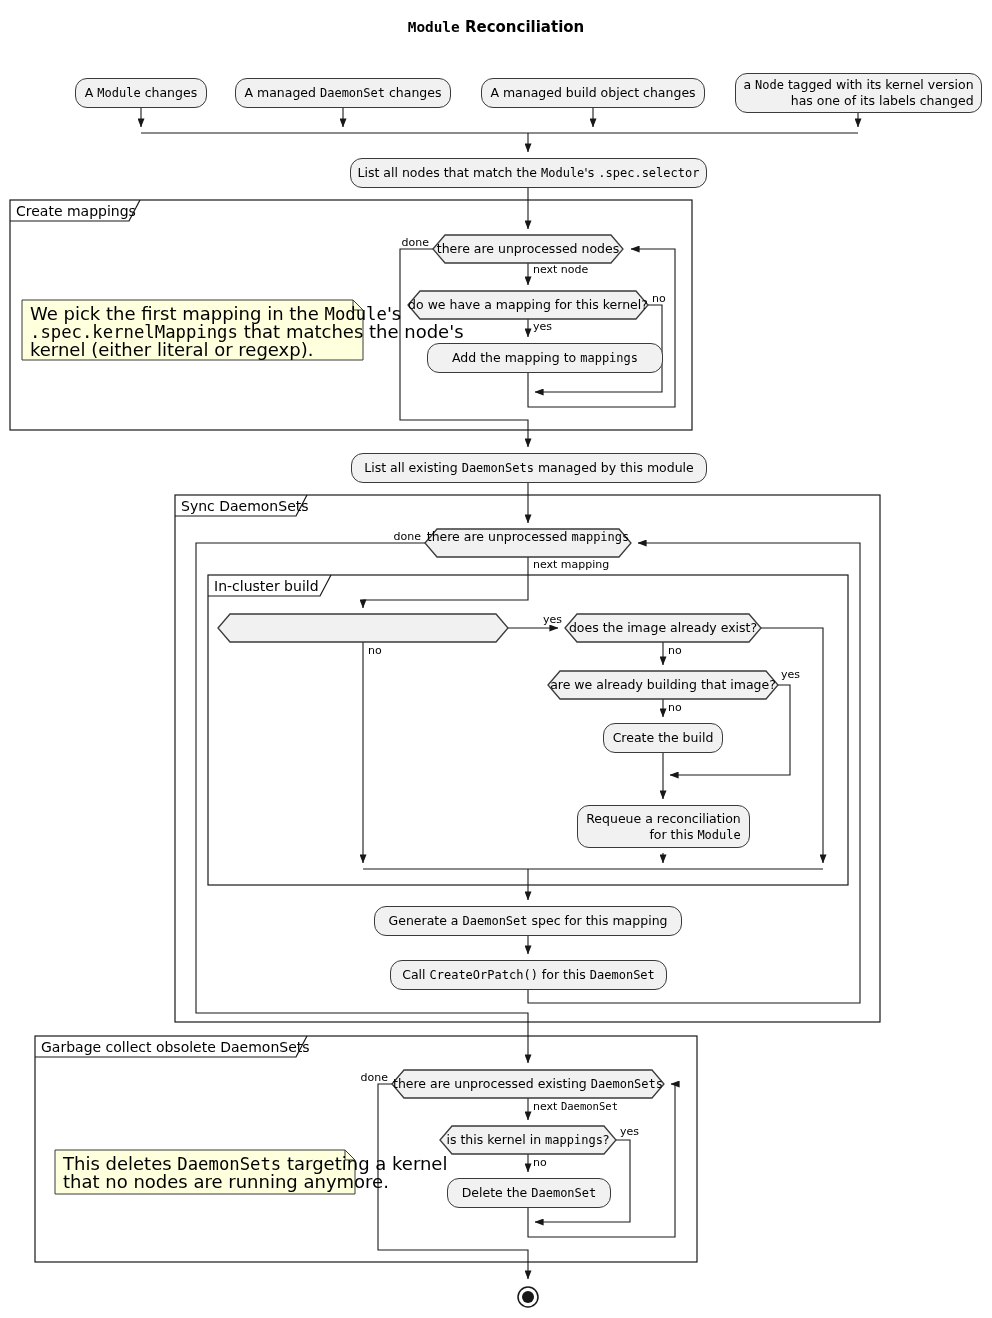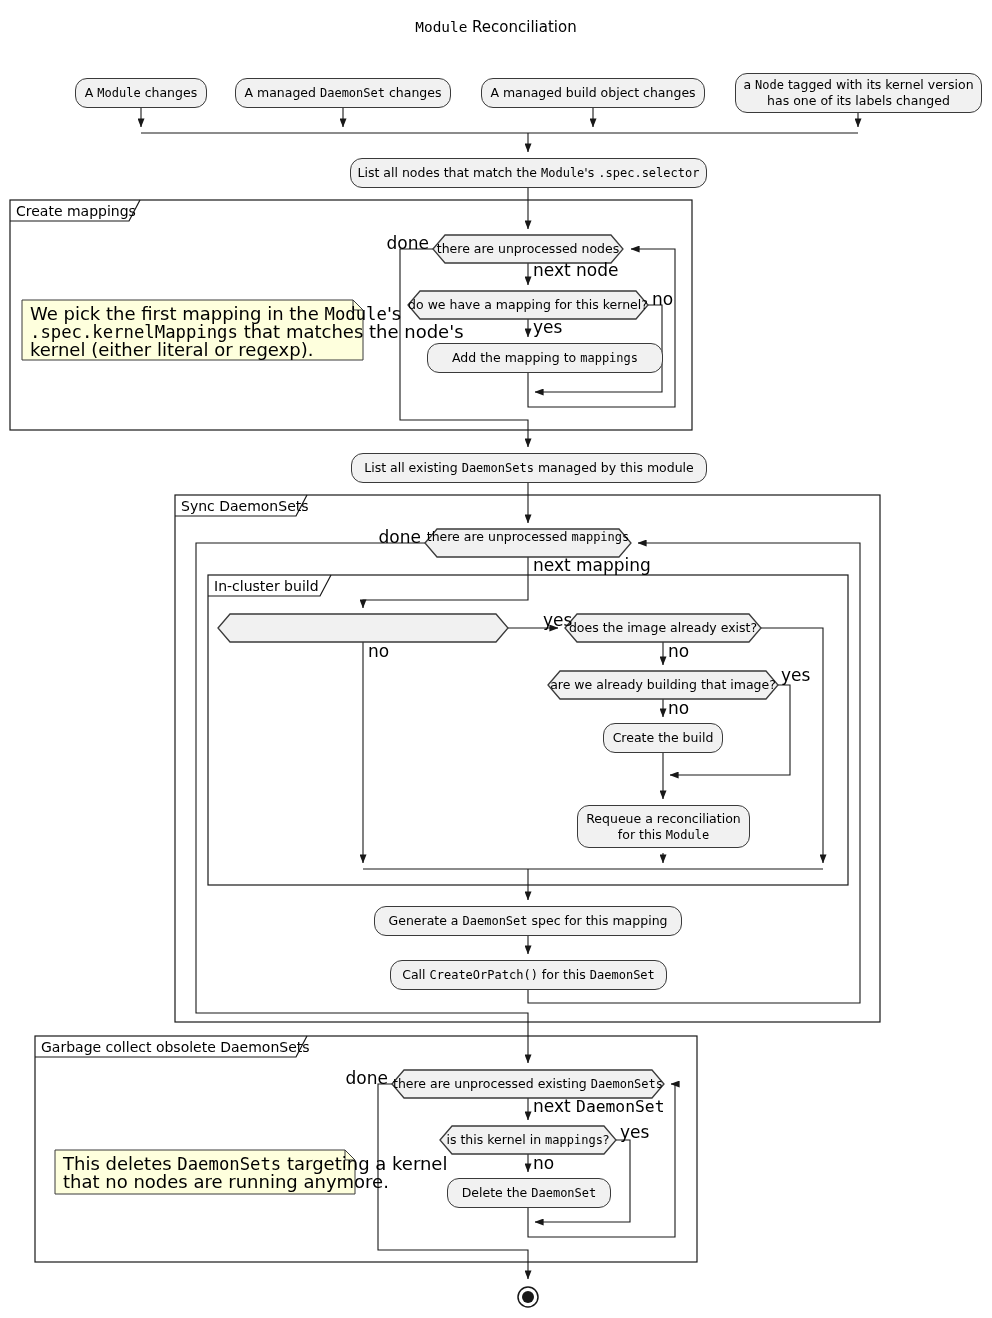--- a/index.html
+++ b/index.html
@@ -14,26 +14,26 @@
   .frames-g rect, .frames-g path { stroke: var(--line,#181818); fill:none; stroke-width:1.2; }
   .hex-g polygon { fill: var(--node-fill,#f1f1f1); stroke: var(--node-border,#383838); stroke-width:1.3; }
   .notes-g .note-shape { fill: var(--note-fill,#feffdd); stroke: var(--note-border,#383838); stroke-width:1; }
   .notes-g .note-fold { fill:none; stroke: var(--note-border,#383838); stroke-width:1; }
   #ah path { fill: var(--line,#181818); stroke:none; }
   .final-outer { fill: var(--background,#fff); stroke: var(--line,#181818); stroke-width:1.5; }
   .final-inner { fill: var(--line,#181818); stroke:none; }
   .node { position:absolute; display:flex; align-items:center; justify-content:center; font-size:12.5px; line-height:16px; }
   .box { background:var(--node-fill,#f1f1f1); border:1.3px solid var(--node-border,#383838); border-radius:12px; }
   .lbl { text-align:right; white-space:nowrap; }
-  .lbl.left { text-align:center; }
+  .lbl.left { text-align:right; }
   .mono { font-family:"DejaVu Sans Mono","Liberation Mono",monospace; font-size:0.96em; }
-  .elabel { position:absolute; font-size:17px; line-height:14px; white-space:nowrap; }
+  .elabel { position:absolute; font-size:11px; line-height:14px; white-space:nowrap; }
   .flabel { position:absolute; font-size:14px; line-height:17px; white-space:nowrap; }
   .ntext { position:absolute; font-size:18px; line-height:17px; white-space:nowrap; }
-  .title { position:absolute; left:0; top:18px; width:100%; text-align:center; font-size:15px; font-weight:normal; }
+  .title { position:absolute; left:0; top:18px; width:100%; text-align:center; font-size:15px; font-weight:bold; }
 </style>
 </head>
 <body>
 
 <div class="canvas">
 
   <svg class="wires-svg" width="992" height="1318" viewBox="0 0 992 1318">
     <defs>
       <marker id="ah" markerUnits="userSpaceOnUse" markerWidth="9" markerHeight="7" viewBox="0 0 9 7" refX="8.6" refY="3.5" orient="auto">
         <path d="M0,0 L9,3.5 L0,7 Z"></path>

